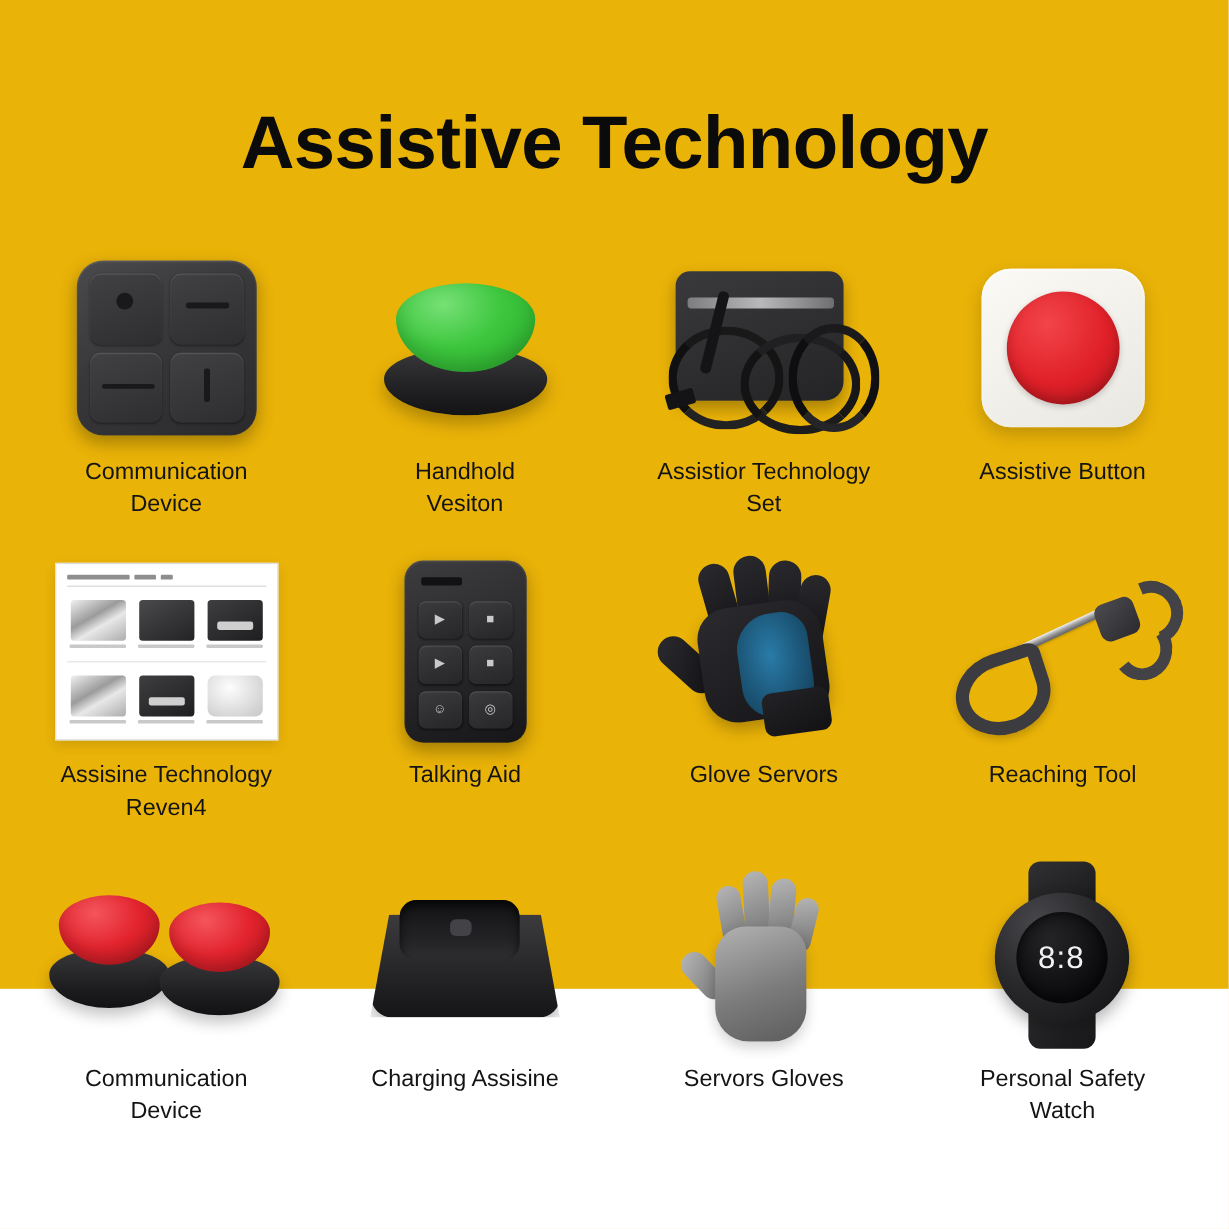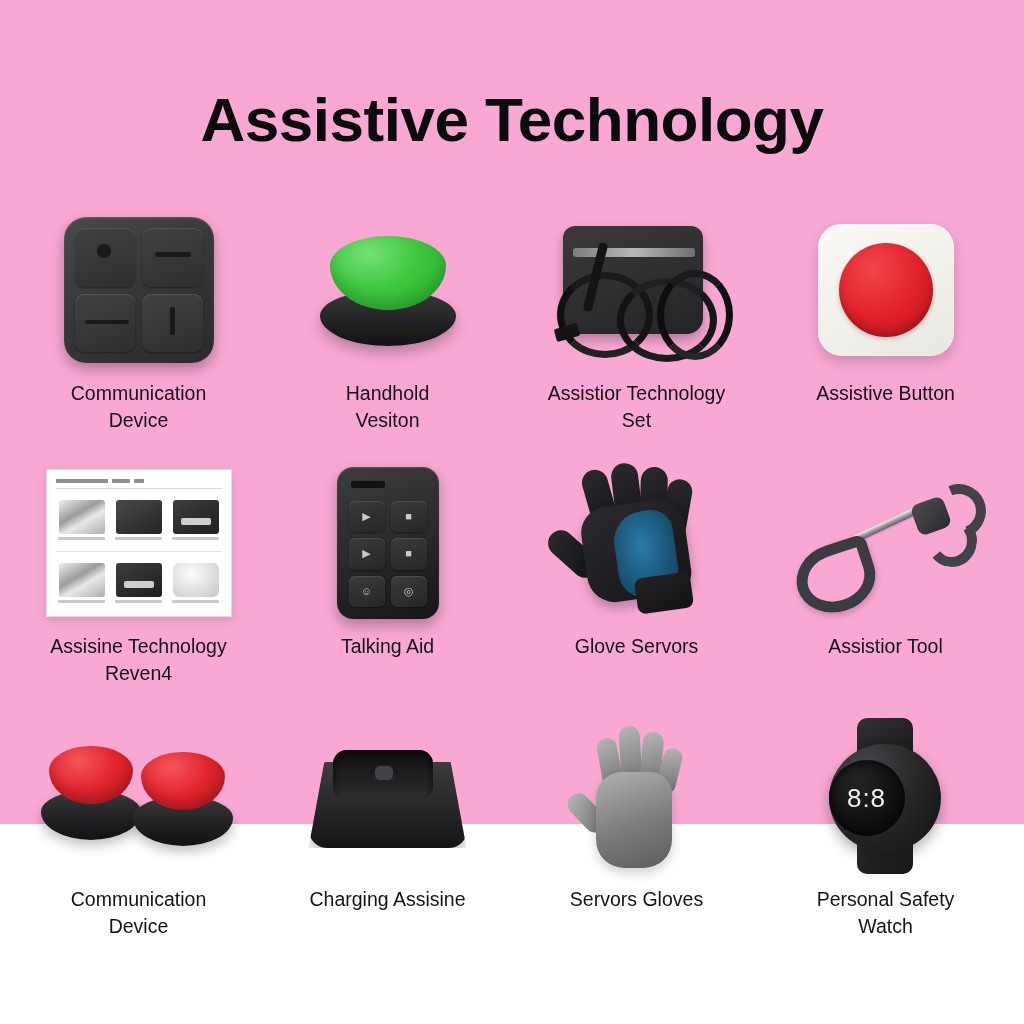--- a/index.html
+++ b/index.html
@@ -5,21 +5,21 @@
   html, body {
     margin: 0; padding: 0;
     width: 1024px; height: 1024px;
     background: #ffffff;
     font-family: "Liberation Sans", sans-serif;
     overflow: hidden;
   }
   #page {
     position: relative;
     width: 1024px; height: 824px;
-    background: #f9a8d4;
+    background: #eab308;
     box-sizing: border-box;
   }
   #title {
     position: absolute;
     top: 84px; left: 0; width: 1024px;
     text-align: center;
     font-size: 62px;
     font-weight: bold;
     letter-spacing: -0.5px;
     color: #0b0b0b;
@@ -367,21 +367,21 @@
     border-radius: 10px;
   }
   .watch .strapt { top: 2px; }
   .watch .strapb { bottom: 2px; }
   .watch .case {
     position:absolute; left: 18px; top: 28px;
     width: 112px; height: 108px;
     background: radial-gradient(ellipse at 32% 24%, #48484c 0%, #29292c 45%, #101012 100%);
     border-radius: 50%;
     box-shadow: 0 6px 13px rgba(0,0,0,.3);
-    display:flex; align-items:center; justify-content:flex-start;
+    display:flex; align-items:center; justify-content:center;
   }
   .watch .face {
     width: 76px; height: 76px;
     border-radius: 50%;
     background: radial-gradient(circle at 38% 30%, #242427 0%, #0b0b0d 70%);
     display:flex; align-items:center; justify-content:center;
     box-shadow: inset 0 0 10px rgba(0,0,0,.8);
   }
   .watch .time {
     color: #f2f2f2;
@@ -542,21 +542,21 @@
       <div class="thumb">
         <div class="reach">
           <div class="shaft"></div>
           <div class="handle"></div>
           <div class="hookbase"></div>
           <div class="prong pr1"></div>
           <div class="prong pr2"></div>
         </div>
       </div>
       <div class="caption">
-        <span>Assistior Tool</span>
+        <span>Reaching Tool</span>
         <span class="l2"></span>
       </div>
     </div>
 
     <div class="cell">
       <div class="thumb">
         <div class="twin">
           <div class="unit u1">
             <div class="tbase"></div>
             <div class="ttop"></div>

